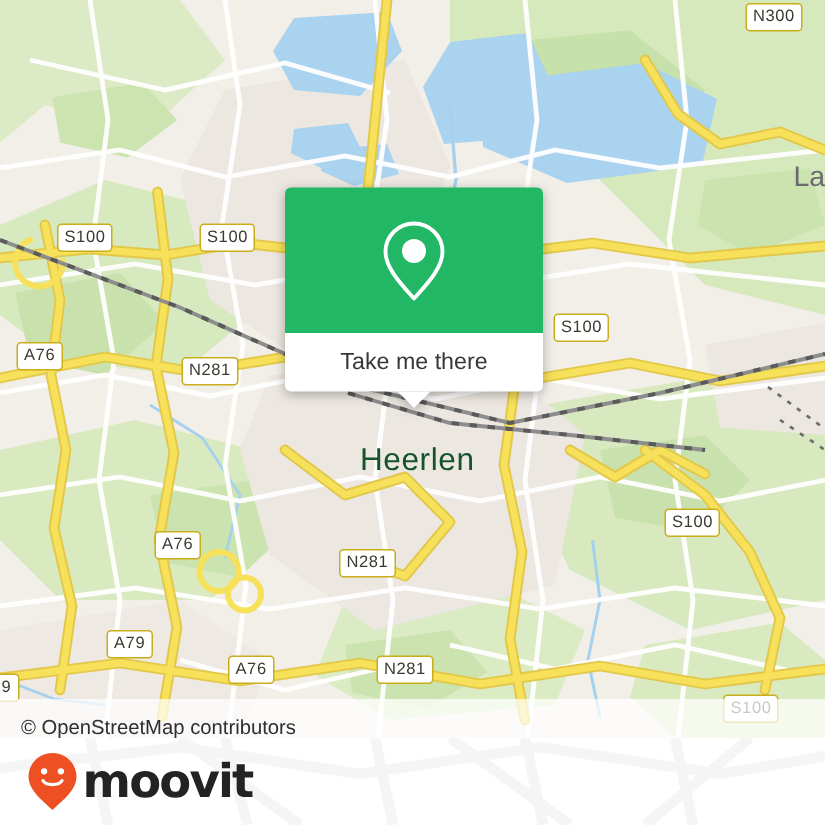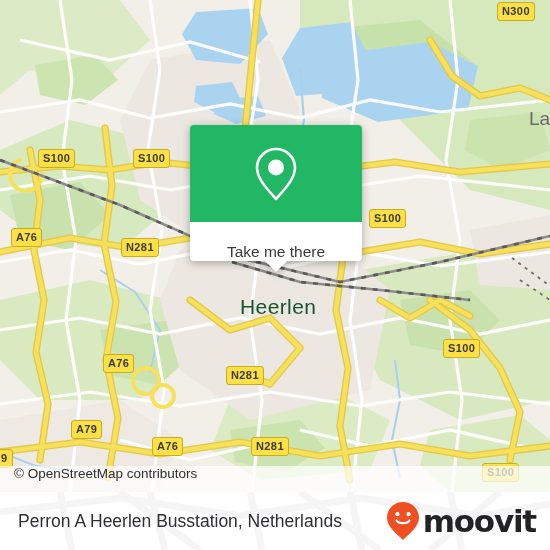--- a/index.html
+++ b/index.html
@@ -13,26 +13,26 @@
   
   .map{
     position:absolute;left:0;top:0;width:550px;height:492px;
     background:#f2efe9;overflow:hidden;
   }
   .map svg{position:absolute;left:0;top:0;}
 
   
   .shield{
     position:absolute;
-    background:#fde047;
+    background:#ffffff;
     border:1px solid #c9ae1c;
     border-radius:3px;
     color:#3a3a30;
     font-size:11px;
-    font-weight:bold;
+    font-weight:normal;
     letter-spacing:.4px;
     line-height:14px;
     padding:1px 4px 2px 4px;
     white-space:nowrap;
     font-family:"Liberation Sans", sans-serif;
   }
   .city-label{
     position:absolute;
     color:#14532d;
     font-size:21px;
@@ -45,21 +45,21 @@
     color:#6b6a6e;
     font-size:19px;
     white-space:nowrap;
     font-family:"Liberation Sans", sans-serif;
   }
 
   
   .attribution{
     position:absolute;left:0;top:466px;width:550px;height:26px;
     background:rgba(255,255,255,.72);
-    display:flex;align-items:flex-start;
+    display:flex;align-items:flex-end;
     box-sizing:border-box;padding-left:14px;
   }
   .attribution span{
     color:#2e2e2e;font-size:13.5px;
     font-family:"Liberation Sans", sans-serif;
   }
 
   
   .callout{
     position:absolute;left:190px;top:125px;width:172px;
@@ -68,21 +68,21 @@
   .callout-top{
     background:#21b765;
     border-radius:4px 4px 0 0;
     height:97px;
     display:flex;align-items:center;justify-content:center;
   }
   .callout-btn{
     background:#ffffff;
     border-radius:0 0 4px 4px;
     height:39px;
-    display:flex;align-items:flex-end;justify-content:center;
+    display:flex;align-items:center;justify-content:center;
     color:#38383b;
     font-size:15.5px;
     font-family:"Liberation Sans", sans-serif;
   }
   .callout-tail{
     position:absolute;left:50%;transform:translateX(-50%);
     top:136px;
     width:0;height:0;
     border-left:11px solid transparent;
     border-right:11px solid transparent;
@@ -270,21 +270,20 @@
         <path d="M150,492 L165,550"></path>
         <path d="M250,492 L262,550"></path>
         <path d="M350,492 L362,550"></path>
         <path d="M450,492 L462,550"></path>
         <path d="M120,492 L200,550"></path>
         <path d="M300,492 L380,550"></path>
         <path d="M430,550 L500,492"></path>
       </g>
     </svg>
     <div class="footer-inner">
-      <div class="footer-title">Perron A Heerlen Busstation, Netherlands</div>
       <div class="brand">
         <svg width="34" height="40" viewBox="0 0 34 40">
           <path d="M17,1 C8.2,1 1,8 1,16.6 C1,26 10.5,32.5 17,39 C23.5,32.5 33,26 33,16.6 C33,8 25.8,1 17,1 Z" fill="#ef5023"></path>
           <circle cx="11.4" cy="13.2" r="2.1" fill="#ffffff"></circle>
           <circle cx="22.6" cy="13.2" r="2.1" fill="#ffffff"></circle>
           <path d="M10.6,19.4 C12.6,23 21.4,23 23.4,19.4" fill="none" stroke="#ffffff" stroke-width="2.1" stroke-linecap="round"></path>
         </svg>
         <span class="brand-text">moovit</span>
       </div>
     </div>

